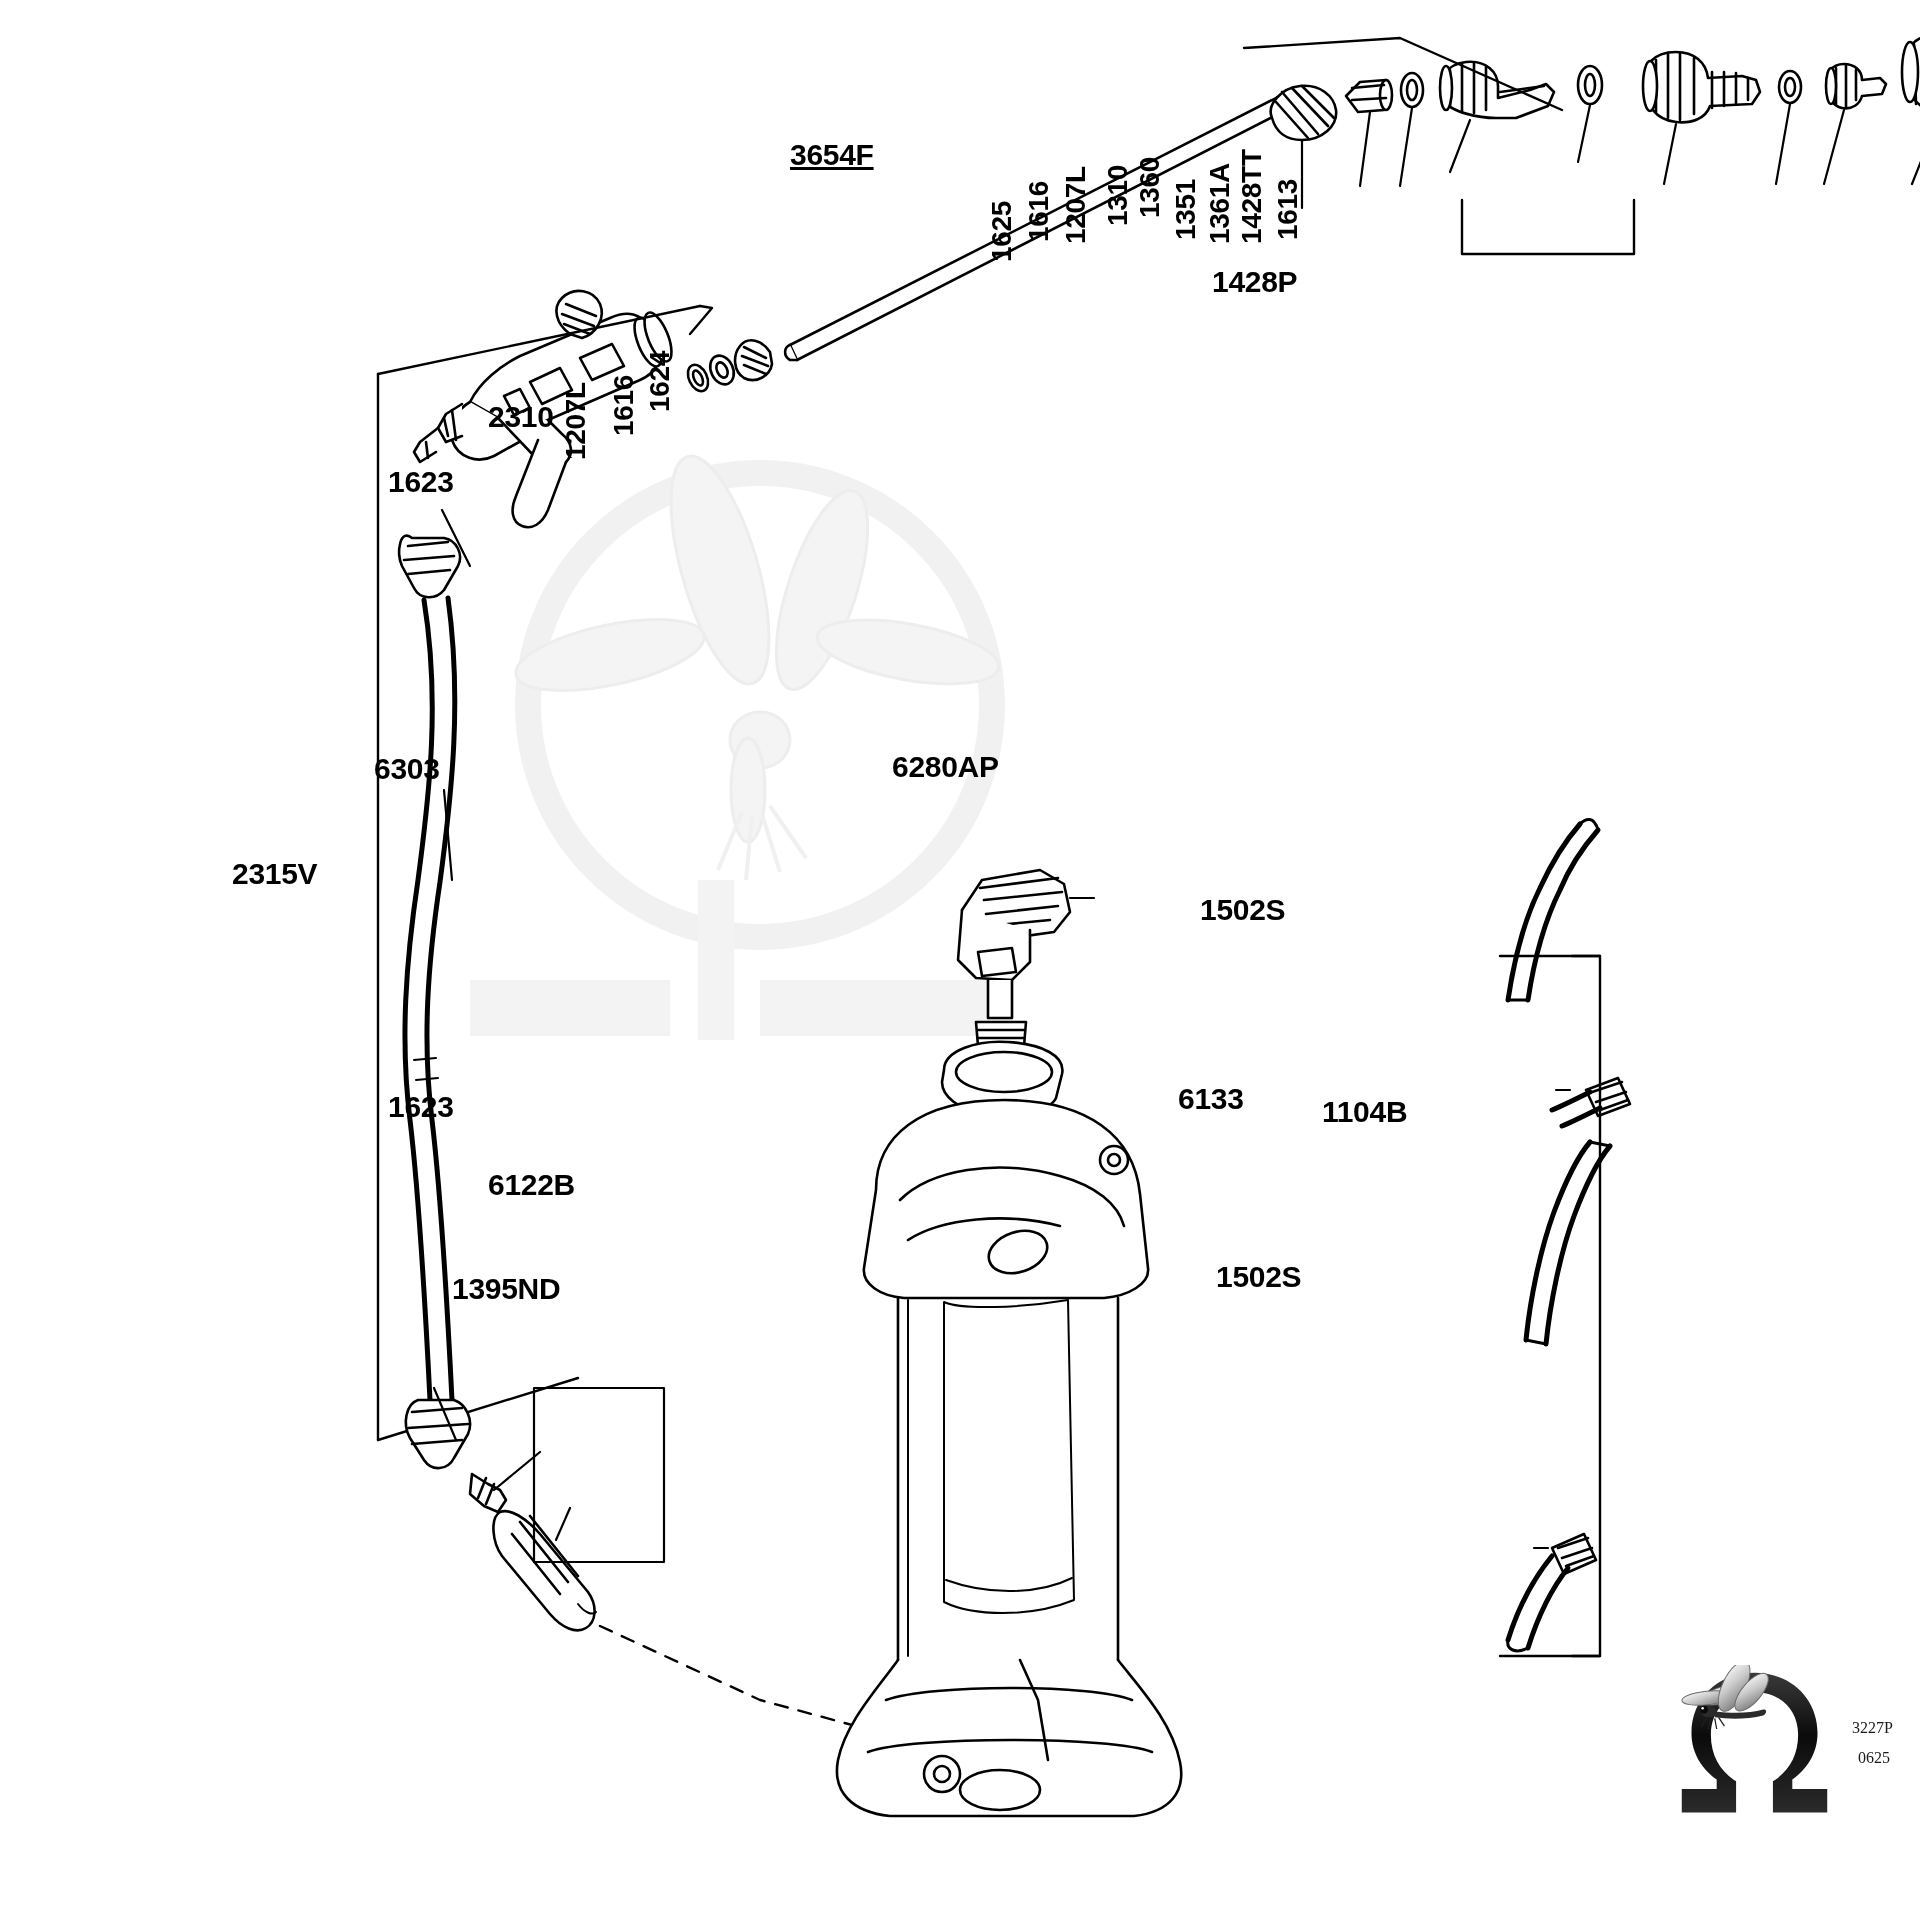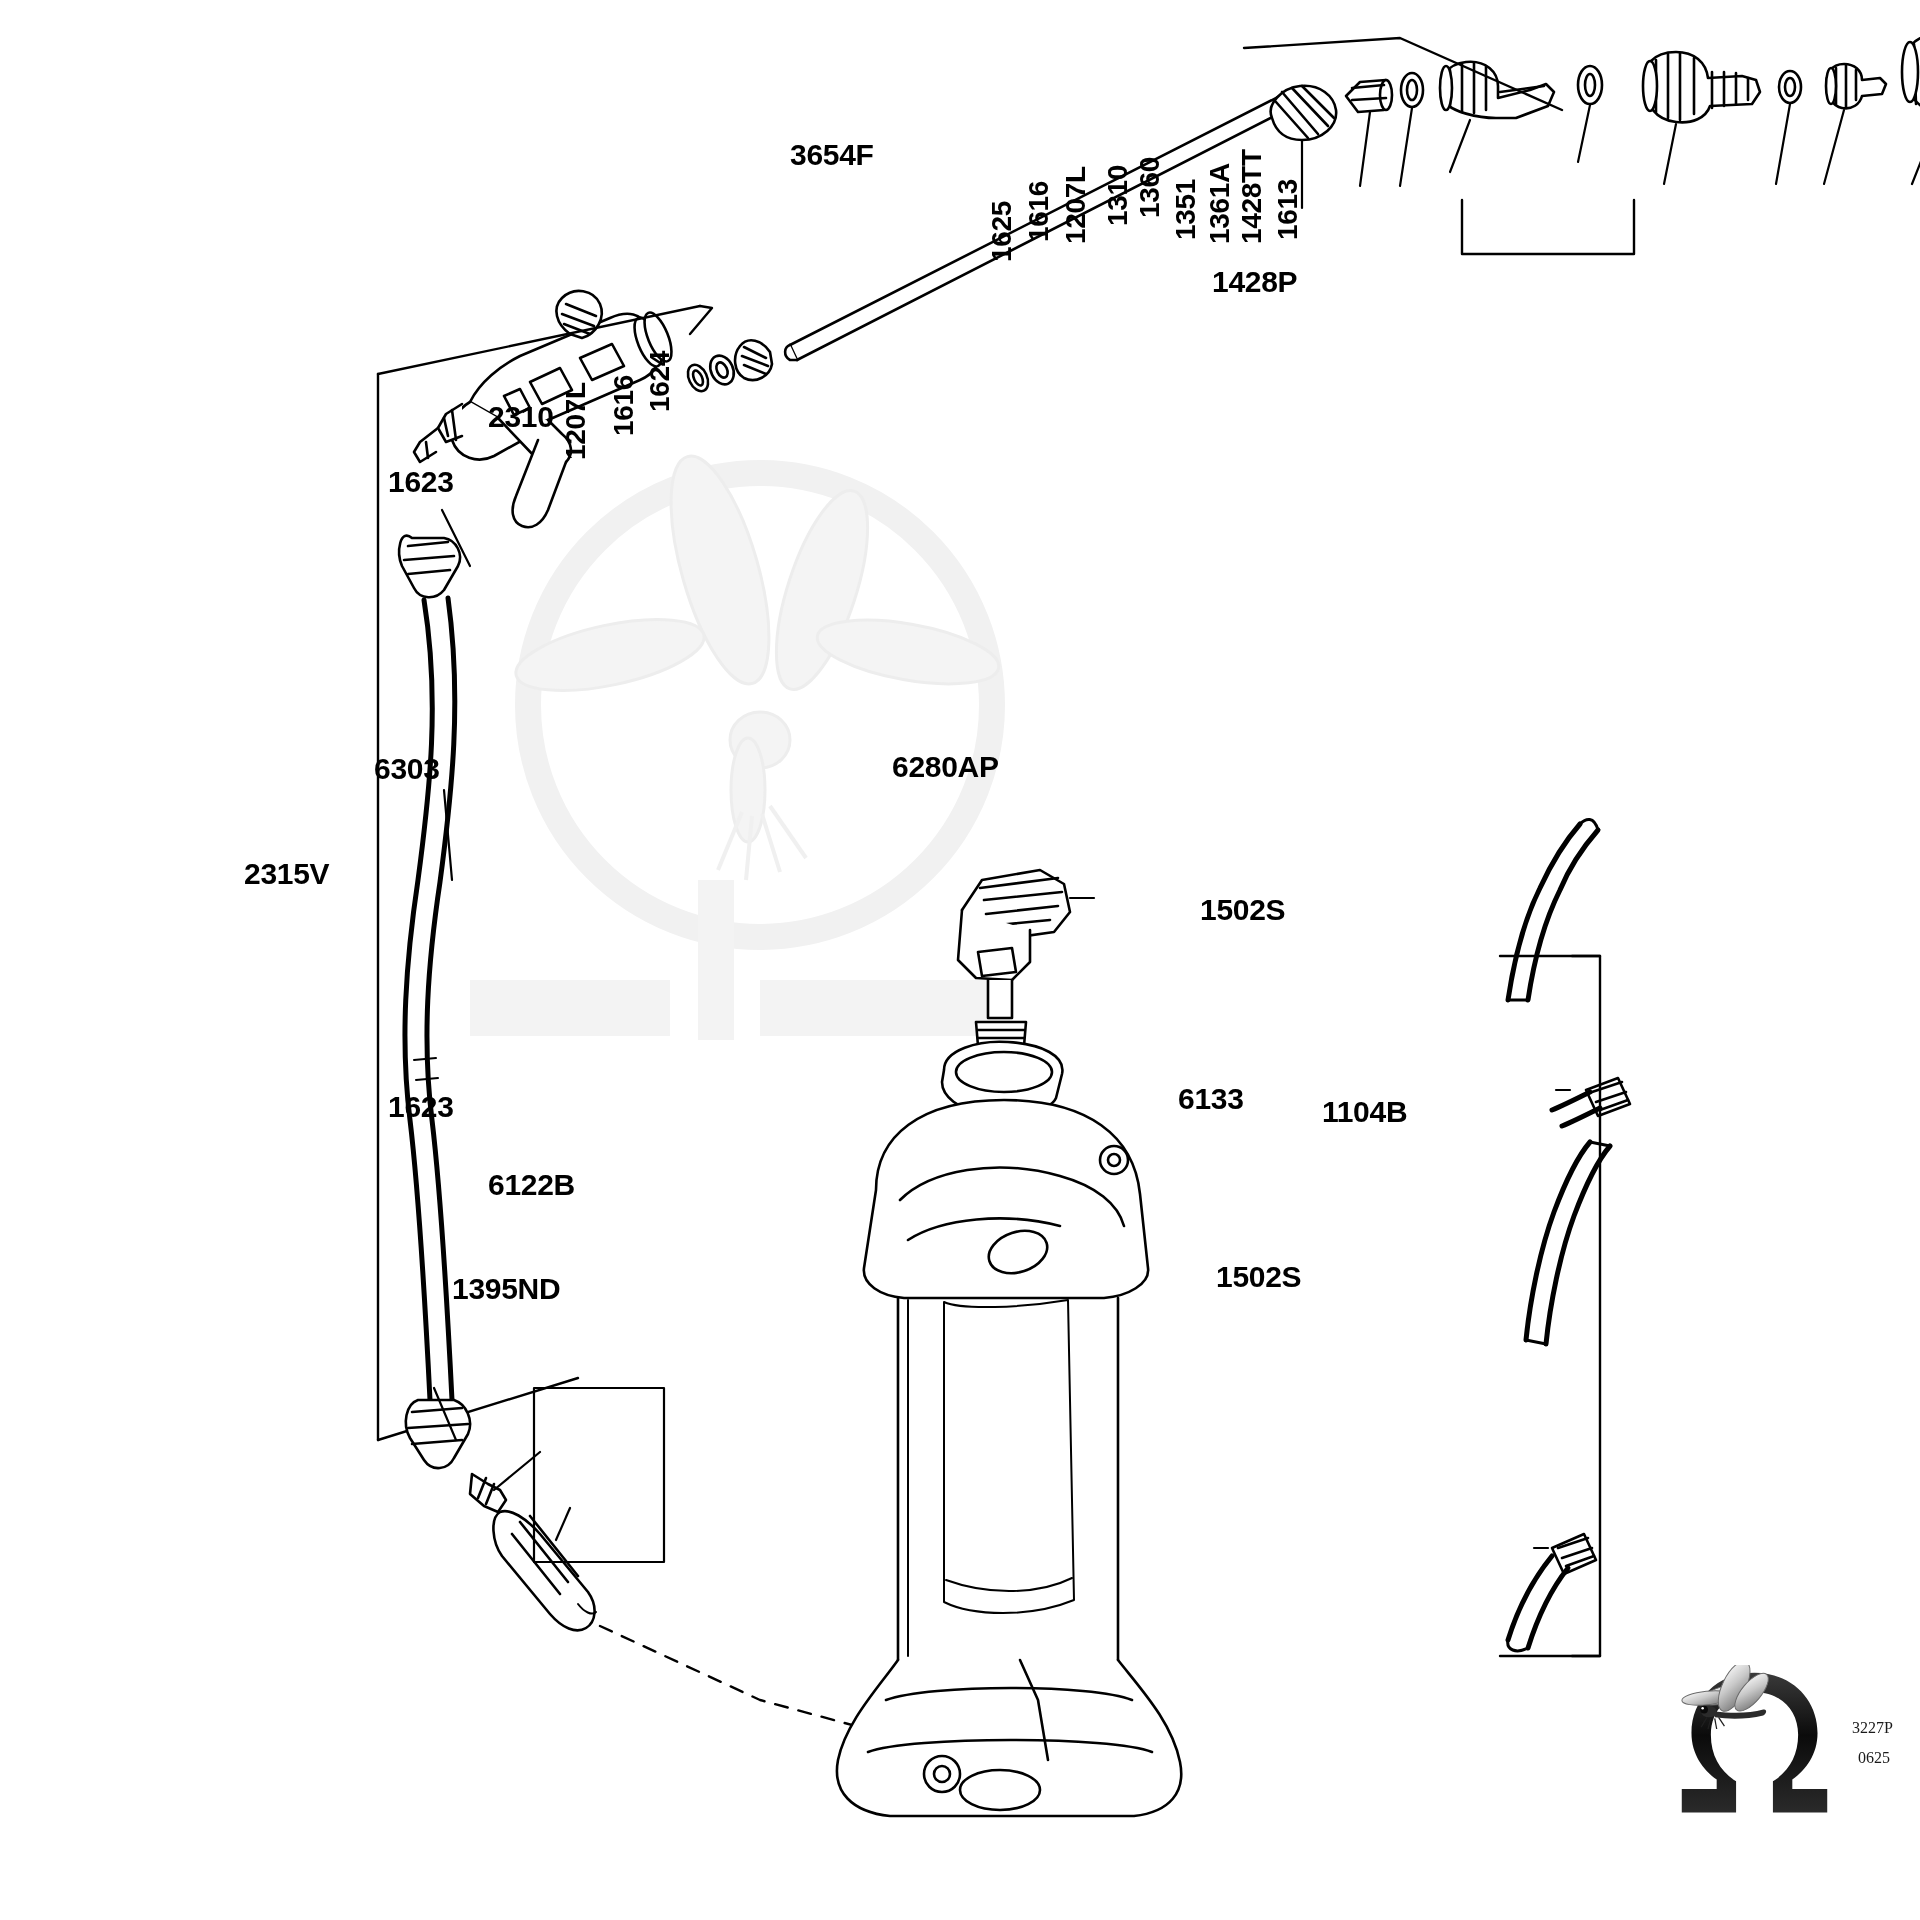--- a/index.html
+++ b/index.html
@@ -283,41 +283,41 @@
       <path d="M1500 1656 L1600 1656" stroke-width="2.4"></path>
 
       <g stroke-width="2.2">
         <path d="M1570 1090 L1556 1090"></path>
         <path d="M1548 1548 L1534 1548"></path>
       </g>
 
     </g>
   </svg>
 
-  <div class="lbl sz-30" style="left:790px; top:138px;">3654F</div>
+  <div class="lbl sz-30" style="left:790px; top:138px;text-decoration:underline;">3654F</div>
 
   <div class="lbl sz-28 lbl-v" style="left:1018px; top:230px;">1625</div>
   <div class="lbl sz-28 lbl-v" style="left:1055px; top:210px;">1616</div>
   <div class="lbl sz-28 lbl-v" style="left:1092px; top:212px;">1207L</div>
   <div class="lbl sz-28 lbl-v" style="left:1134px; top:194px;">1310</div>
   <div class="lbl sz-28 lbl-v" style="left:1166px; top:186px;">1360</div>
   <div class="lbl sz-28 lbl-v" style="left:1202px; top:208px;">1351</div>
   <div class="lbl sz-28 lbl-v" style="left:1236px; top:212px;">1361A</div>
   <div class="lbl sz-28 lbl-v" style="left:1268px; top:212px;">1428TT</div>
   <div class="lbl sz-28 lbl-v" style="left:1304px; top:208px;">1613</div>
   <div class="lbl sz-30" style="left:1212px; top:265px;text-align:right;">1428P</div>
 
   <div class="lbl sz-28 lbl-v" style="left:592px; top:428px;">1207L</div>
   <div class="lbl sz-28 lbl-v" style="left:640px; top:404px;">1616</div>
   <div class="lbl sz-28 lbl-v" style="left:676px; top:380px;">1624</div>
 
   <div class="lbl sz-30" style="left:488px; top:400px;">2310</div>
   <div class="lbl sz-30" style="left:388px; top:465px;">1623</div>
   <div class="lbl sz-30" style="left:374px; top:752px;">6303</div>
-  <div class="lbl sz-30" style="left:232px; top:857px;margin-left:12px;">2315V</div>
+  <div class="lbl sz-30" style="left:232px; top:857px;">2315V</div>
   <div class="lbl sz-30" style="left:388px; top:1090px;">1623</div>
   <div class="lbl sz-30" style="left:488px; top:1168px;">6122B</div>
   <div class="lbl sz-30" style="left:452px; top:1228px;margin-top:44px;">1395ND</div>
   <div class="lbl sz-30" style="left:892px; top:750px;">6280AP</div>
 
   <div class="lbl sz-30" style="left:1200px; top:893px;">1502S</div>
   <div class="lbl sz-30" style="left:1178px; top:1082px;">6133</div>
   <div class="lbl sz-30" style="left:1322px; top:1095px;">1104B</div>
   <div class="lbl sz-30" style="left:1216px; top:1260px;">1502S</div>
 

